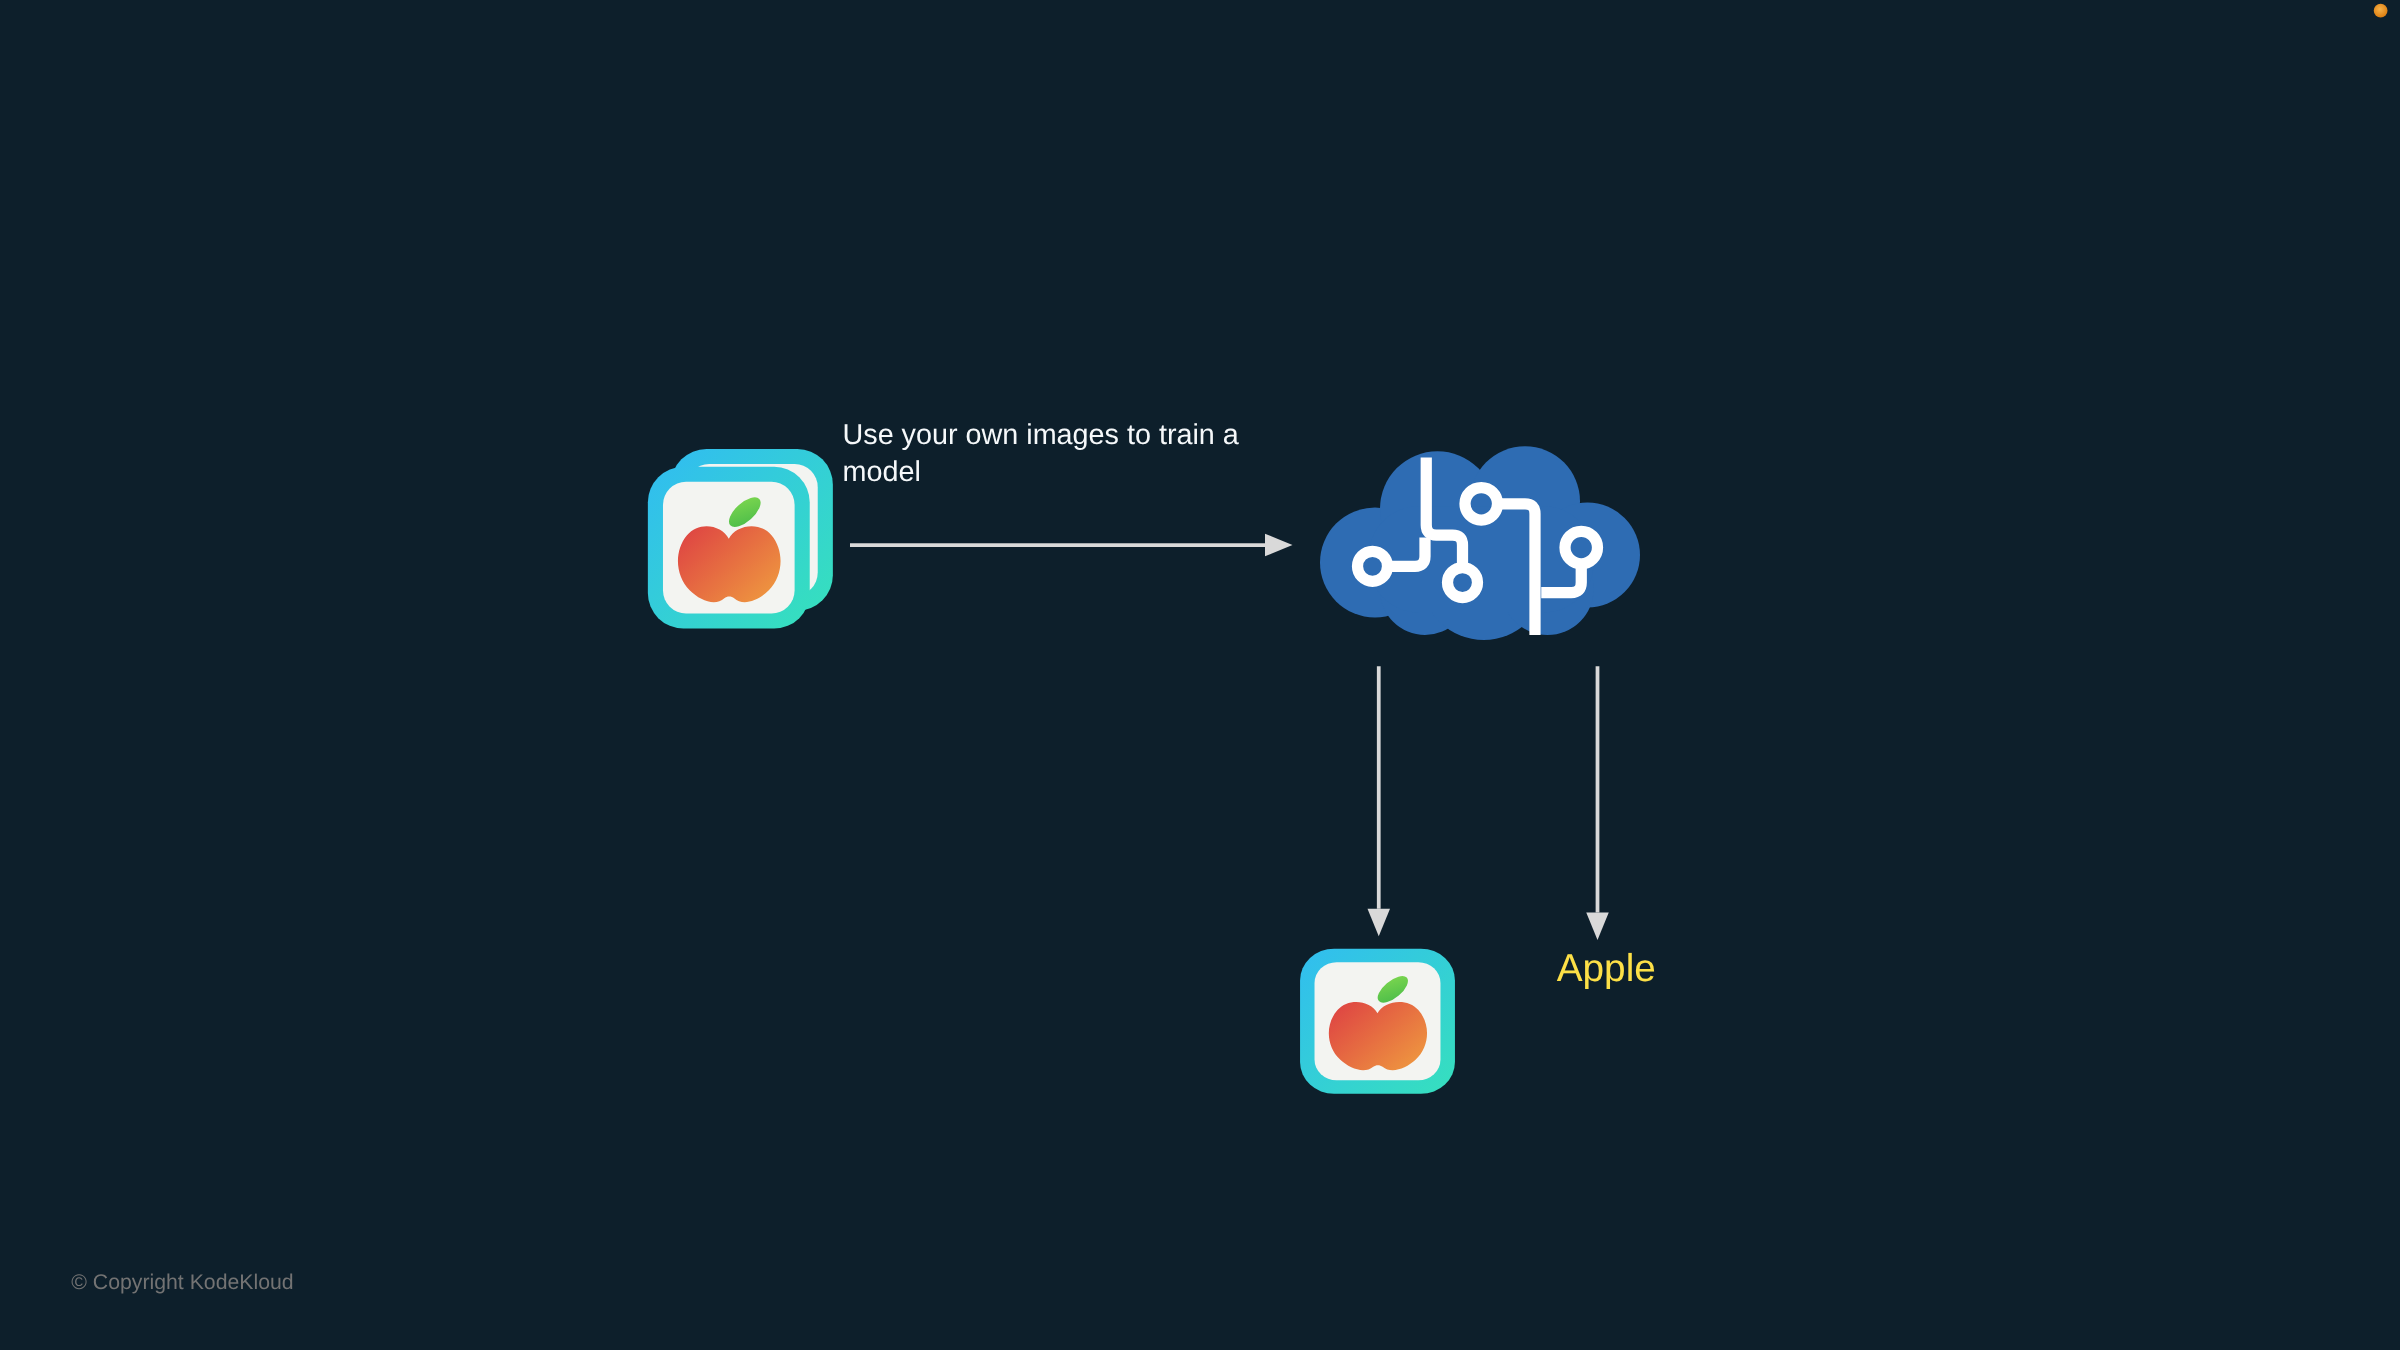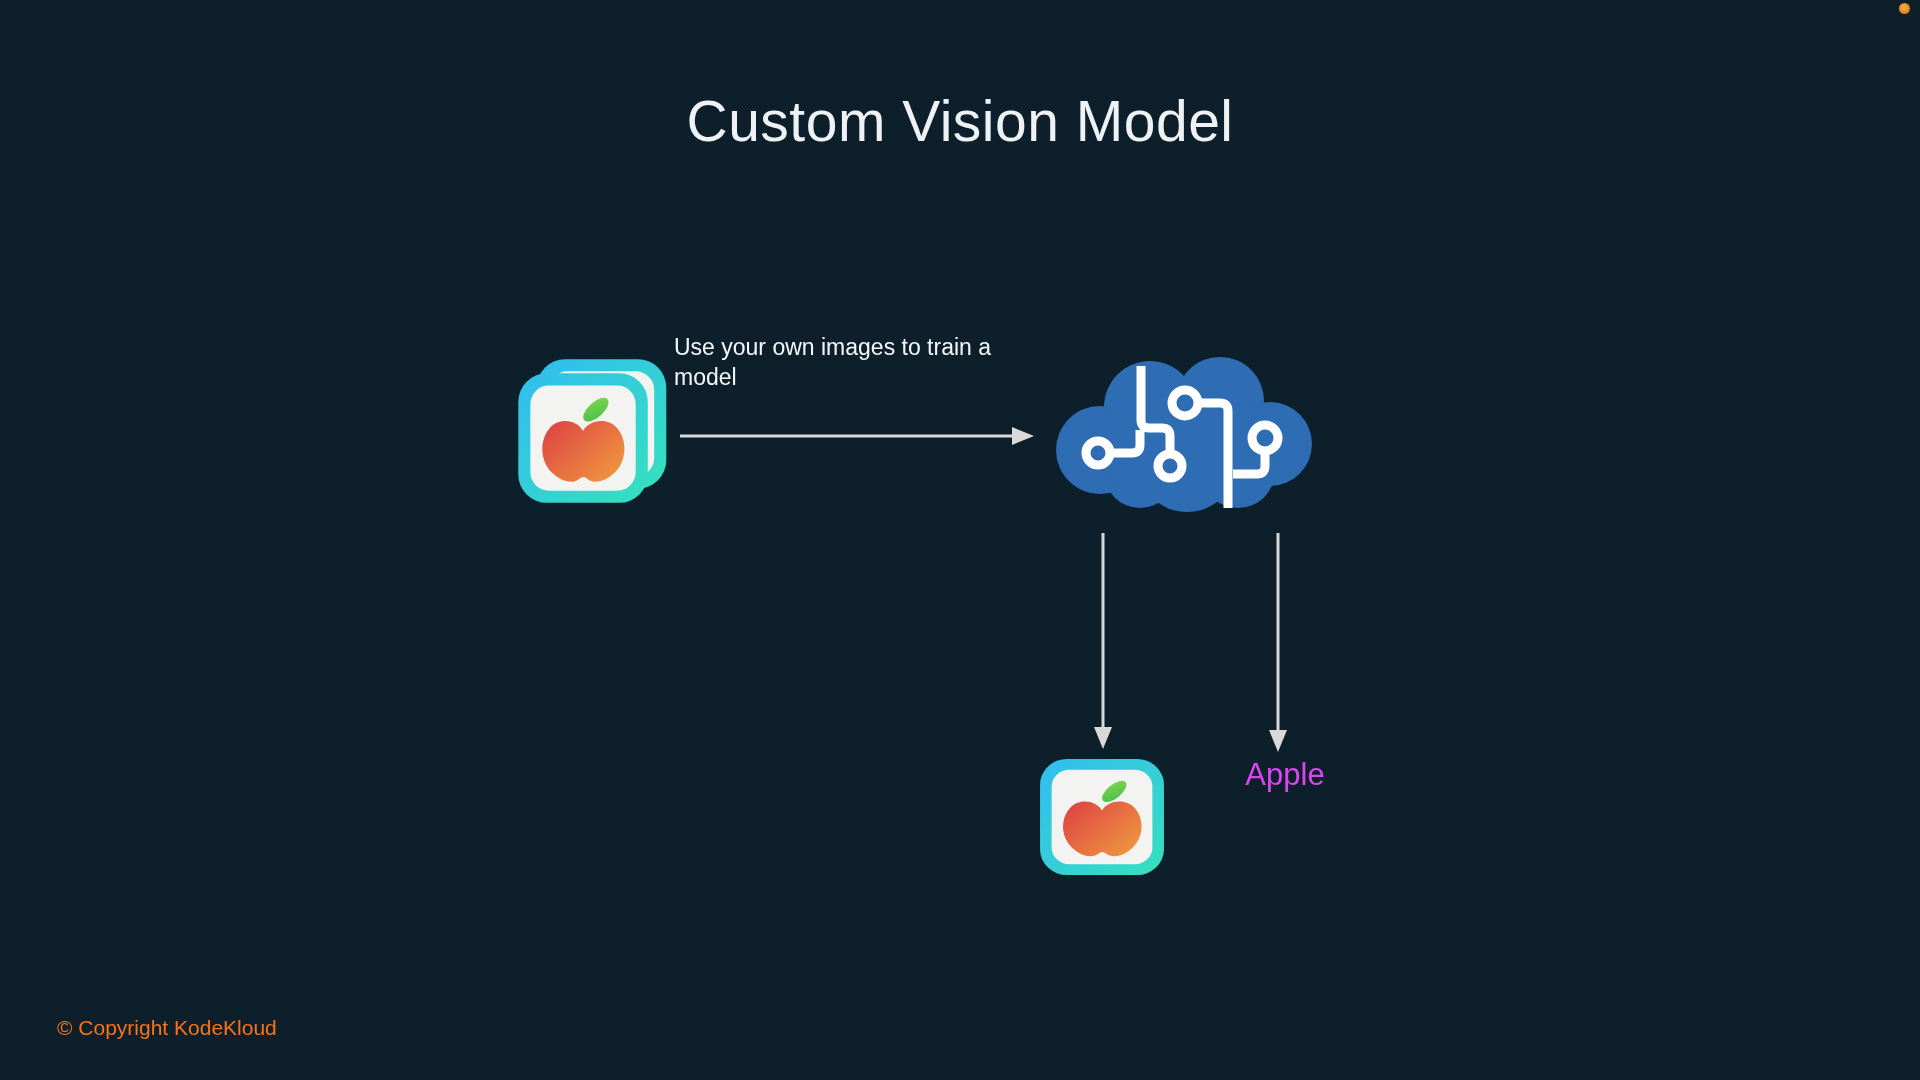--- a/index.html
+++ b/index.html
@@ -39,28 +39,28 @@
   }
   .label-train { left: 674px; top: 332px; }
   .label-predict { left: 1290px; top: 610px; }
   .prediction-text {
     position: absolute;
     left: 1185px;
     top: 757px;
     width: 200px;
     text-align: center;
     font-size: 31px;
-    color: #d946ef;
+    color: #fde047;
   }
   .copyright {
     position: absolute;
     left: 57px;
     top: 1016px;
-    font-size: 21px;
-    color: #f97316;
+    font-size: 17px;
+    color: #737373;
   }
   .icon-abs { position: absolute; }
   .arrows-overlay {
     position: absolute;
     left: 0; top: 0;
     width: 1920px;
     height: 1080px;
     pointer-events: none;
   }
   .record-dot {
@@ -95,21 +95,20 @@
       </linearGradient>
       <symbol id="apple-card" viewBox="0 0 94 94">
         <rect x="1.5" y="1.5" width="91" height="91" rx="20" fill="url(#gradCard)"></rect>
         <rect x="10" y="10" width="74" height="74" rx="13" fill="#f3f4f1"></rect>
         <path d="M47 42 C43 34 30 32 23.5 40 C16 49 17 63 25 71 C31 77 39.5 80 44.5 75.5 C46 74.2 48.5 74.2 50 75.5 C55 80 63.5 77 69.5 71 C77.5 63 78.5 49 71 40 C64.5 32 51 34 47 42 Z" fill="url(#gradApple)"></path>
         <ellipse cx="56" cy="27" rx="11" ry="5.2" transform="rotate(-42 56 27)" fill="url(#gradLeaf)"></ellipse>
       </symbol>
     </defs>
   </svg>
 
-  <div class="title">Custom Vision Model</div>
 
   <svg class="arrows-overlay" viewBox="0 0 1920 1080">
     <g>
       <line x1="680" y1="436" x2="1012" y2="436" stroke="#d9d9d9" stroke-width="3"></line>
       <polygon points="1012,427 1034,436 1012,445" fill="#d9d9d9"></polygon>
     </g>
     <g>
       <line x1="1103" y1="533" x2="1103" y2="727" stroke="#d9d9d9" stroke-width="3"></line>
       <polygon points="1094,727 1112,727 1103,749" fill="#d9d9d9"></polygon>
     </g>

